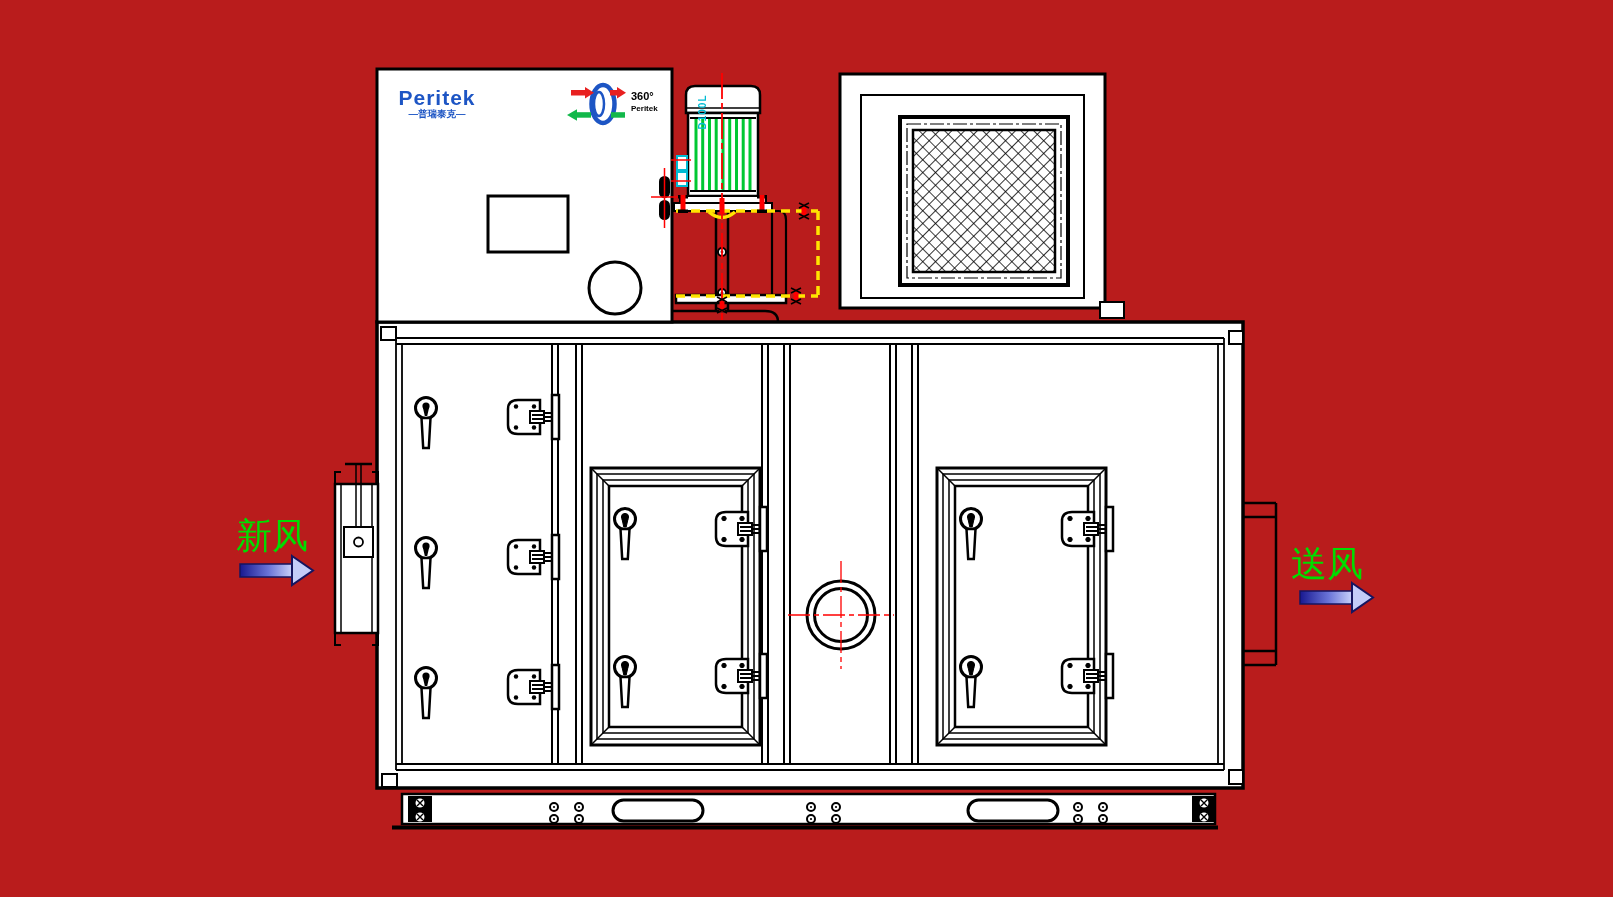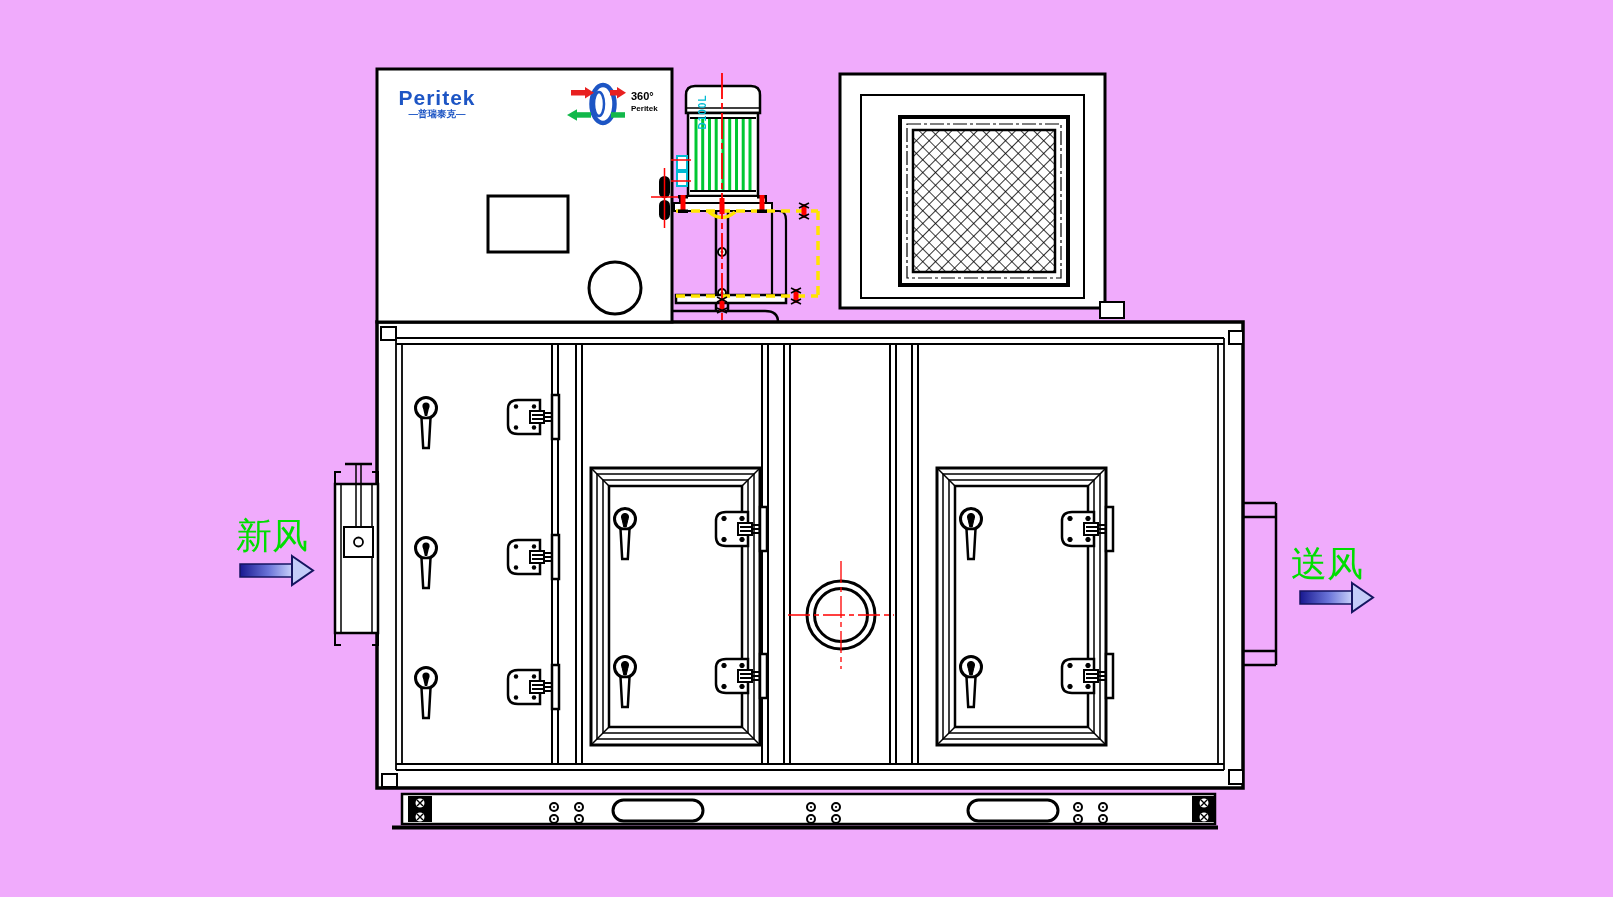--- a/index.html
+++ b/index.html
@@ -1,16 +1,16 @@
 <!DOCTYPE html>
 <html><head>
 <meta charset="utf-8">
 <style>
   html,body{margin:0;padding:0;background:#fff;}
-  #stage{position:relative;width:1613px;height:897px;background:#f0abfc;overflow:hidden;}
+  #stage{position:relative;width:1613px;height:897px;background:#b91c1c;overflow:hidden;}
   svg{position:absolute;left:0;top:0;}
   svg text{font-family:"Liberation Sans", sans-serif;}
   .cnlabel{font-size:36px;}
   .brandname{font-size:21px;font-weight:bold;letter-spacing:1px;}
   .brandsub{font-size:9.5px;font-weight:bold;}
   .wheeltxt1{font-size:11px;font-weight:bold;fill:#000;}
   .wheeltxt2{font-size:8px;font-weight:bold;fill:#000;}
   .d100{font-size:10px;font-weight:bold;letter-spacing:1px;}
 </style>
 </head>

